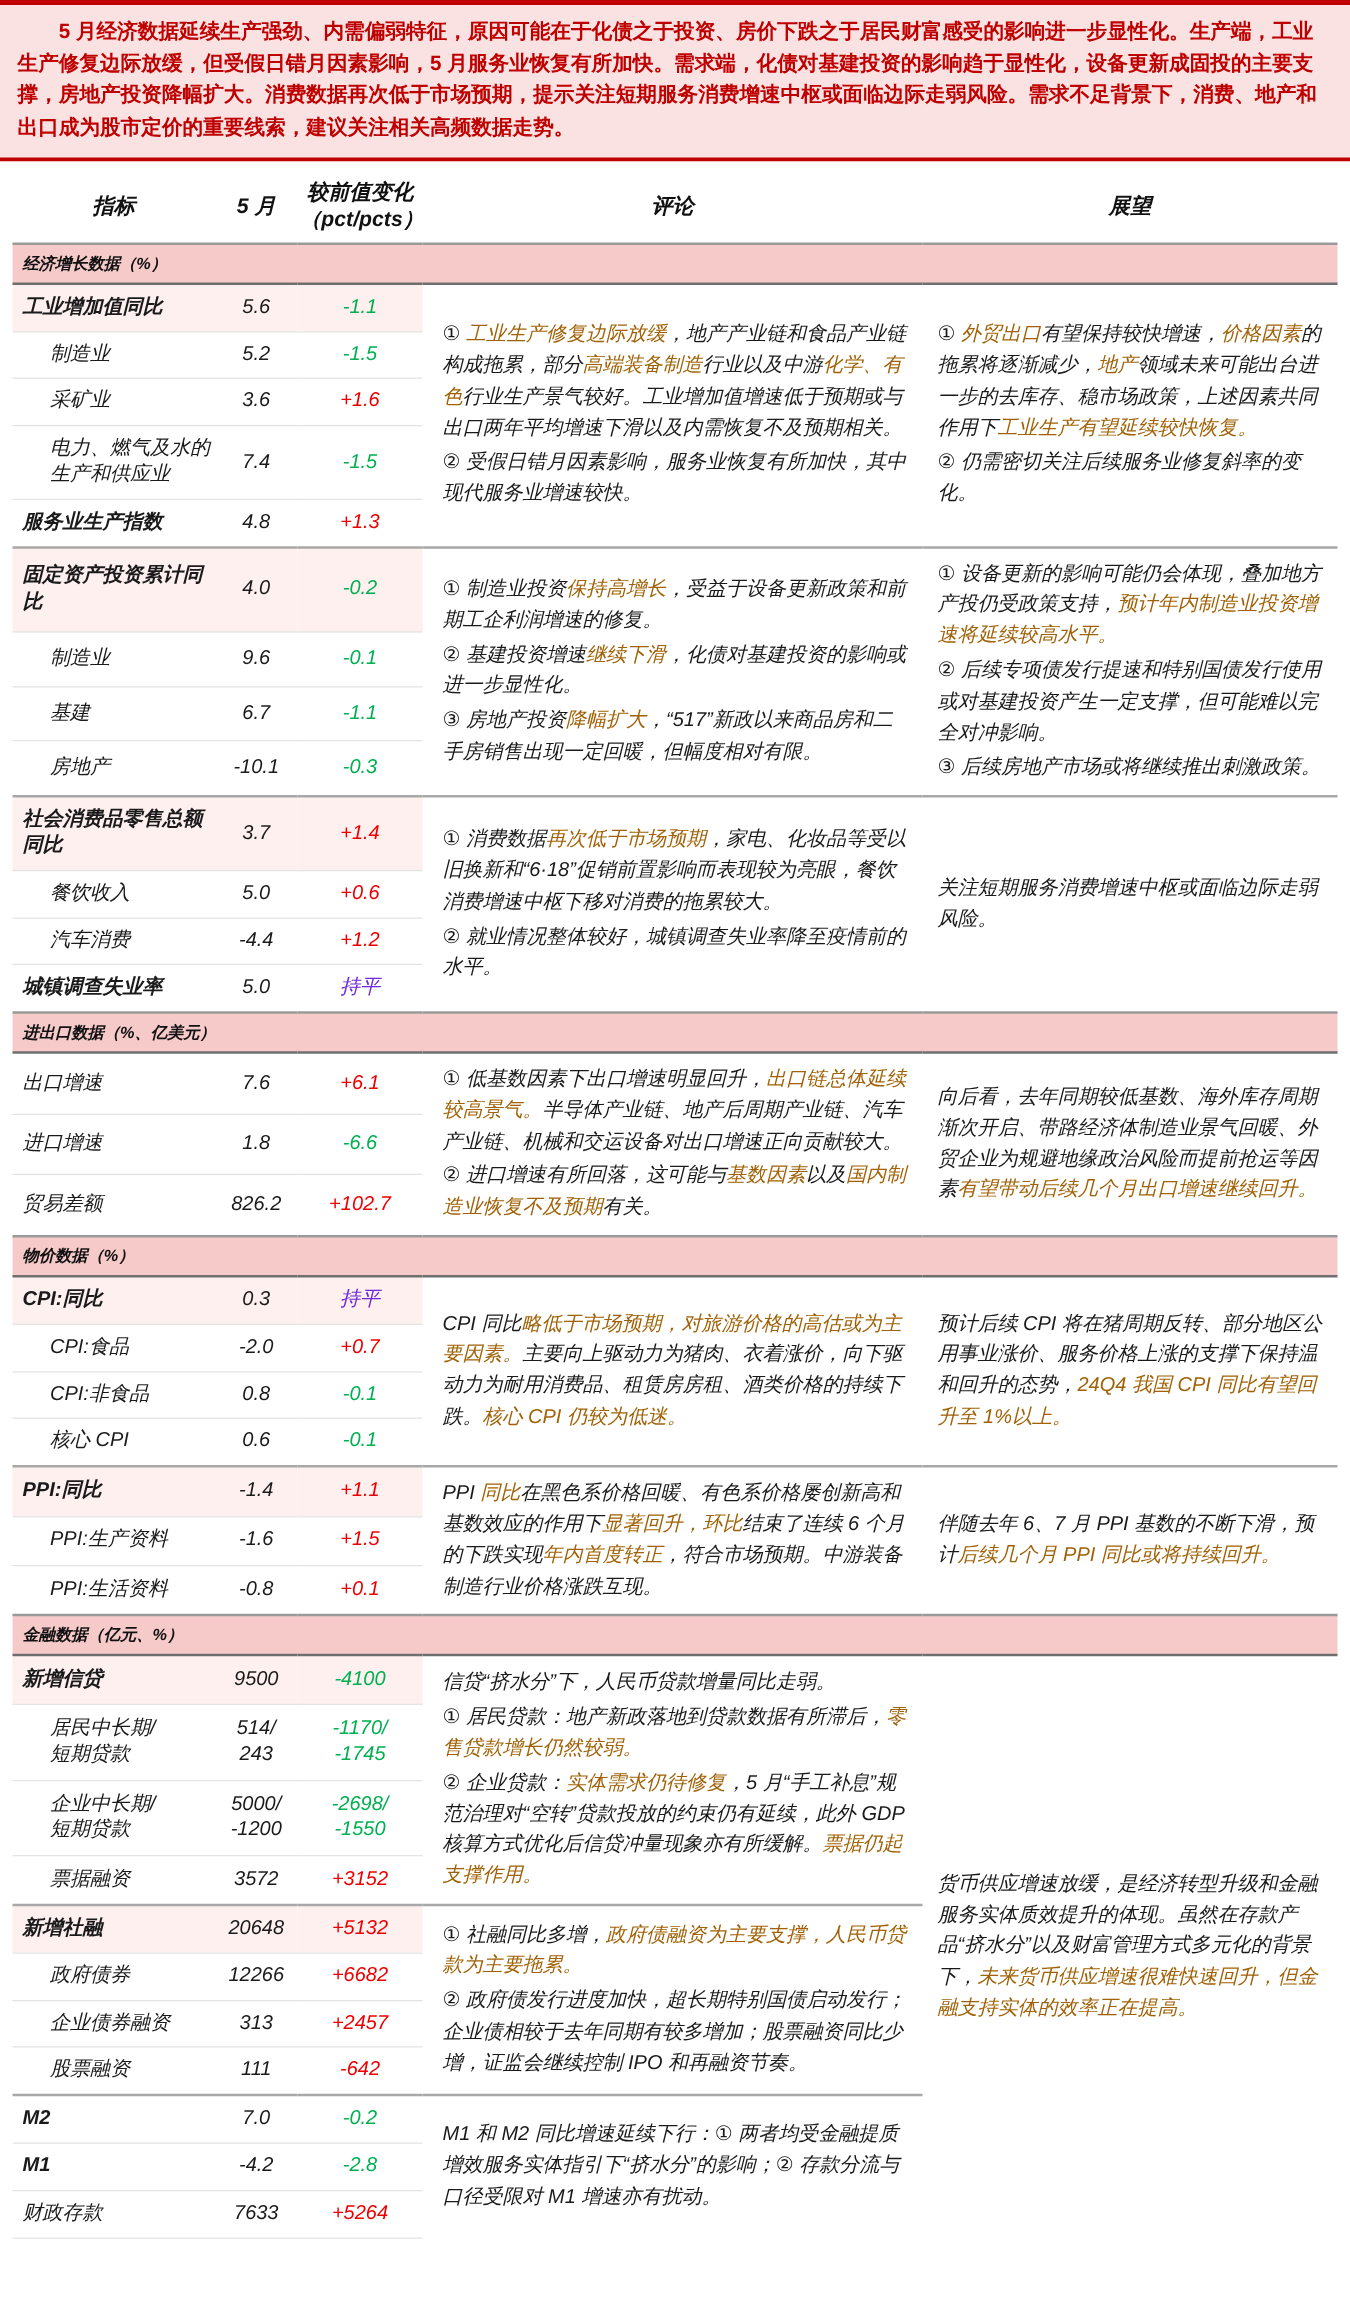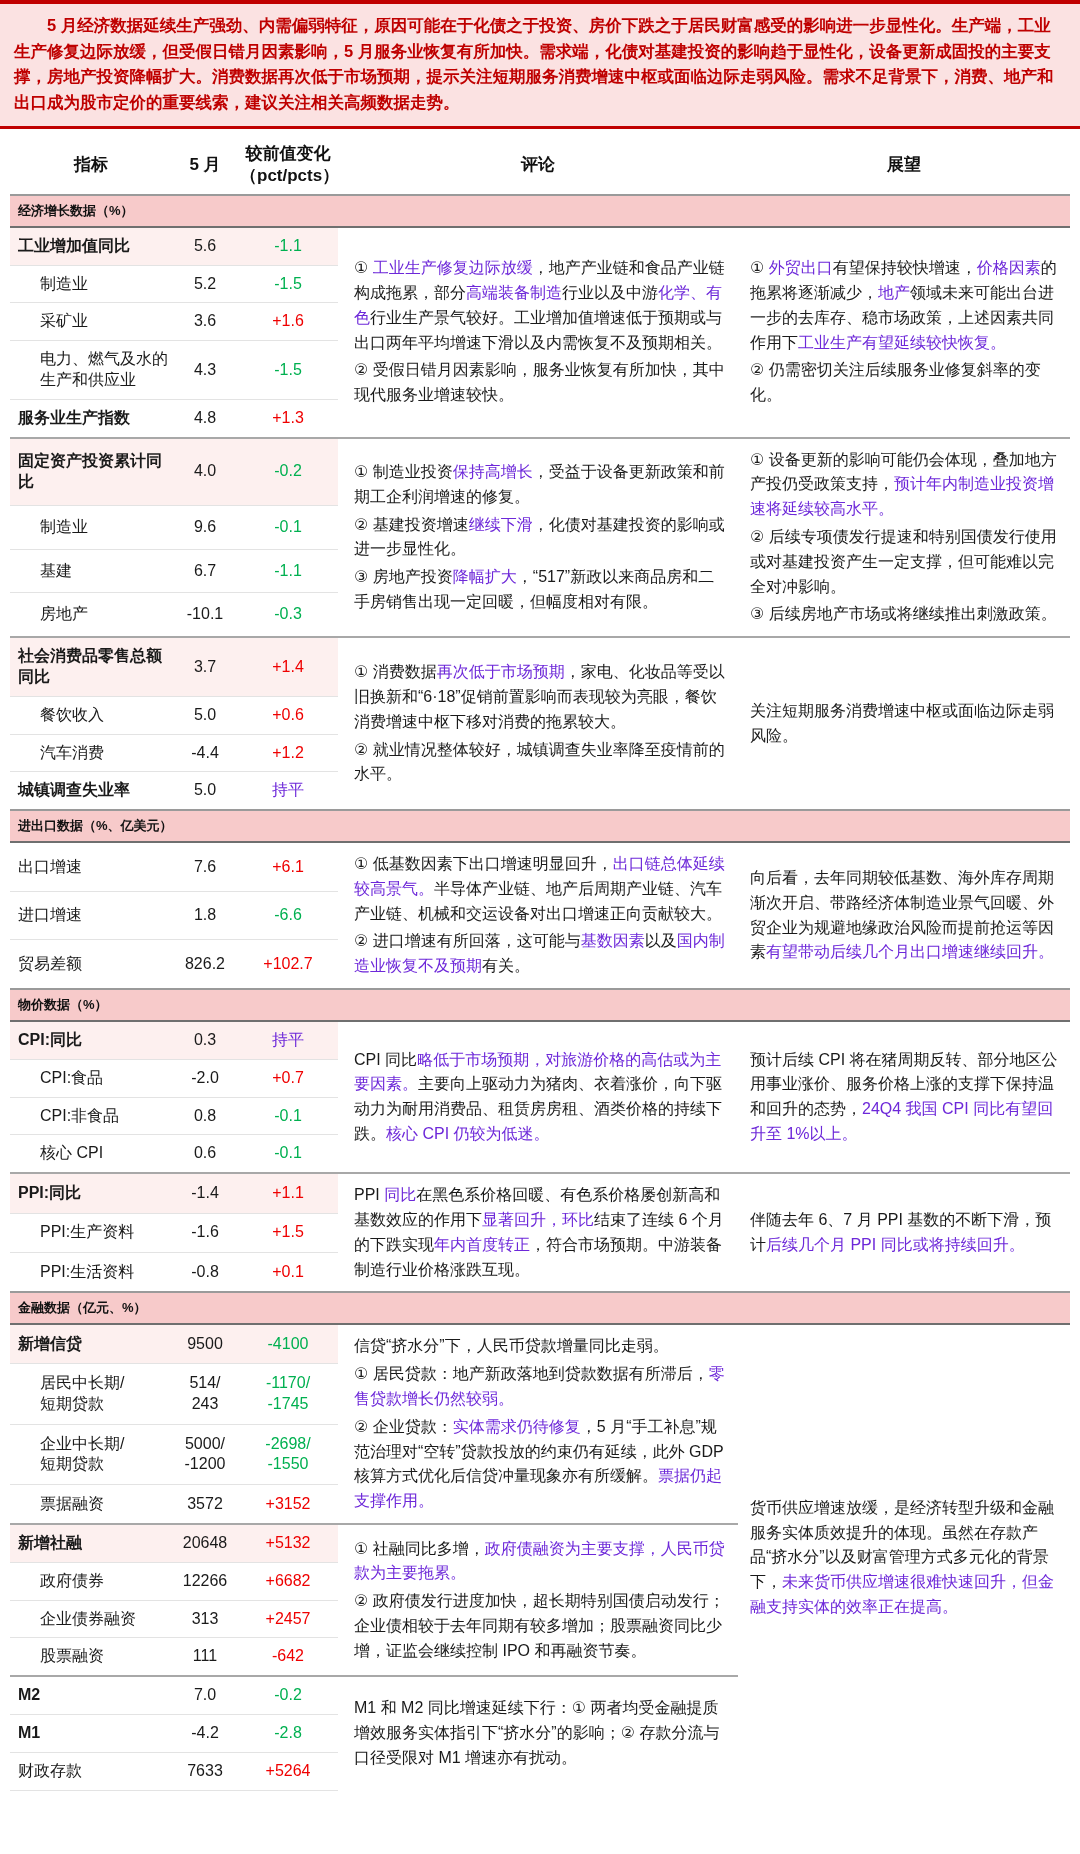--- a/index.html
+++ b/index.html
@@ -13,20 +13,21 @@
     padding:9px 14px 11px 14px;
   }
   .summary p{
     margin:0;color:#bf0000;font-weight:bold;font-size:16.5px;line-height:1.55;
     text-indent:2em;
   }
   
   table{
     width:1060px;margin:6px 10px 0 10px;border-collapse:collapse;table-layout:fixed;
     font-size:16px;
+    font-style:italic;
   }
   th{
     font-size:17px;font-weight:bold;text-align:center;vertical-align:middle;
     padding:8px 2px;white-space:pre-line;line-height:1.25;color:#111;
   }
   .secband td{
     background:#f7caca;font-weight:bold;font-size:13px;color:#111;
     padding:6px 8px;border-top:2px solid #9a9a9a;border-bottom:2px solid #6f6f6f;
   }
   td{vertical-align:middle;}
@@ -36,21 +37,21 @@
   tr .c-ind.b{font-weight:bold;}
   .c-val,.c-chg{text-align:center;white-space:pre-line;line-height:1.3;padding:8px 0;}
   td[data-chg="g"]{color:#00b050;}
   td[data-chg="r"]{color:#ef0000;}
   td[data-chg="k"]{color:#6d28d9;}
   tr.hl .c-ind,tr.hl .c-val,tr.hl .c-chg{background:#fdf0ef;}
   tr.bstart td{border-top:2px solid #a8a8a8;}
   .c-com{padding:6px 10px 6px 16px;line-height:1.55;}
   .c-out{padding:6px 4px 6px 12px;line-height:1.55;}
   .para{margin:3px 0;}
-  .em{color:#6d28d9;}
+  .em{color:#a16207;}
 </style>
 </head>
 <body>
 
 <div class="summary">
   <p>5 月经济数据延续生产强劲、内需偏弱特征，原因可能在于化债之于投资、房价下跌之于居民财富感受的影响进一步显性化。生产端，工业生产修复边际放缓，但受假日错月因素影响，5 月服务业恢复有所加快。需求端，化债对基建投资的影响趋于显性化，设备更新成固投的主要支撑，房地产投资降幅扩大。消费数据再次低于市场预期，提示关注短期服务消费增速中枢或面临边际走弱风险。需求不足背景下，消费、地产和出口成为股市定价的重要线索，建议关注相关高频数据走势。</p>
 </div>
 
 <table>
   <colgroup>
@@ -93,21 +94,21 @@
     <td class="c-val">5.2</td>
     <td class="c-chg" data-chg="g">-1.5</td>
   </tr>
   <tr>
     <td class="c-ind ind">采矿业</td>
     <td class="c-val">3.6</td>
     <td class="c-chg" data-chg="r">+1.6</td>
   </tr>
   <tr>
     <td class="c-ind ind">电力、燃气及水的生产和供应业</td>
-    <td class="c-val">4.3</td>
+    <td class="c-val">7.4</td>
     <td class="c-chg" data-chg="g">-1.5</td>
   </tr>
   <tr>
     <td class="c-ind b">服务业生产指数</td>
     <td class="c-val">4.8</td>
     <td class="c-chg" data-chg="r">+1.3</td>
   </tr>
 
   <tr class="hl bstart">
     <td class="c-ind b">固定资产投资累计同比</td>

